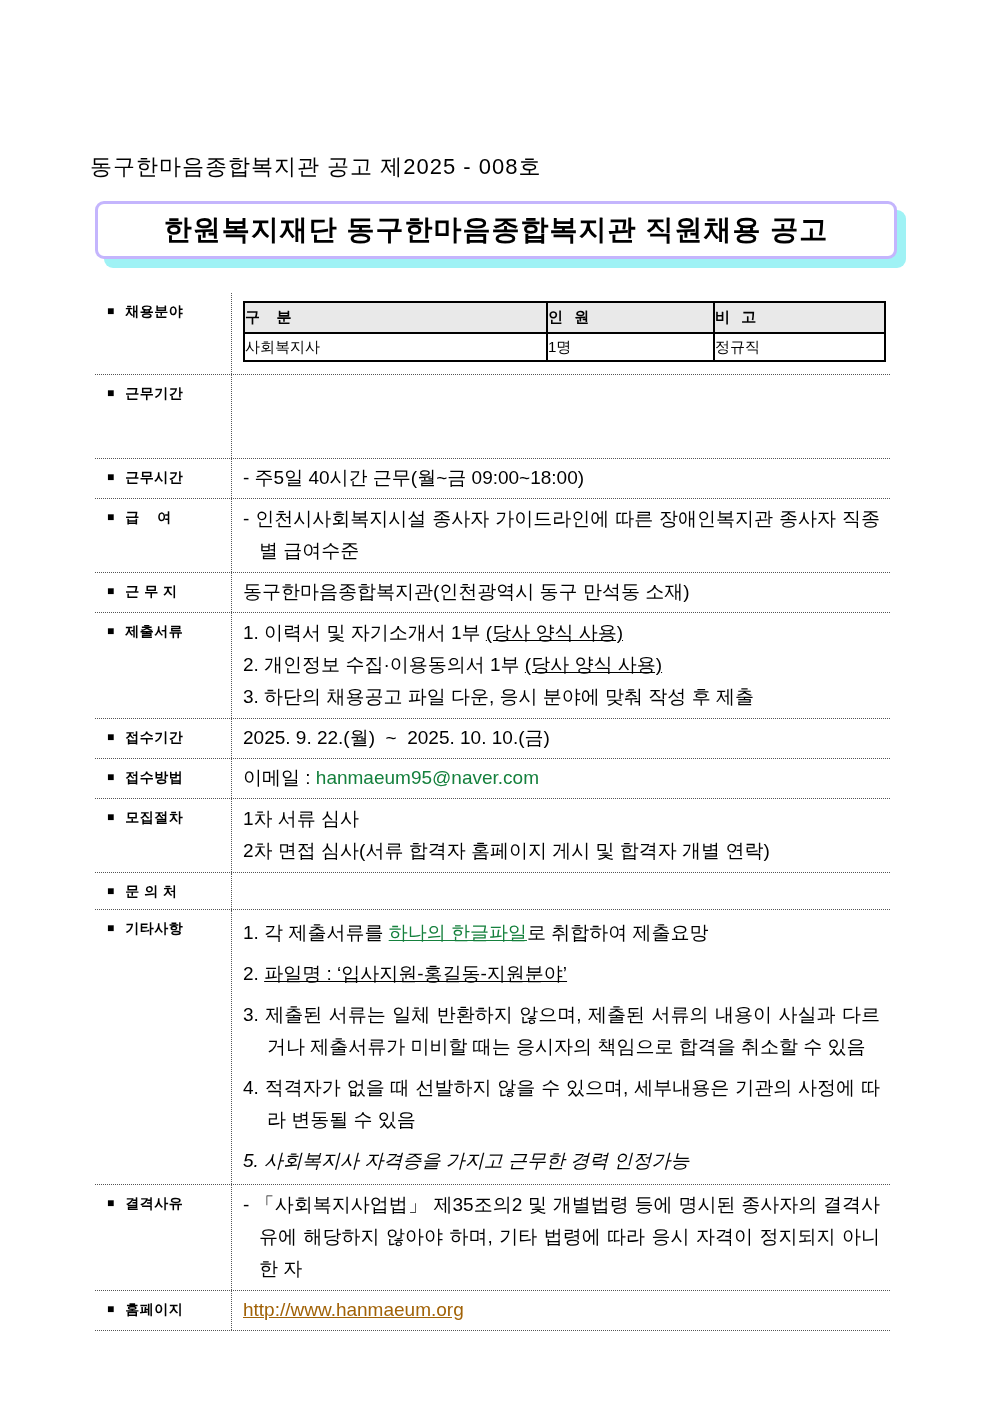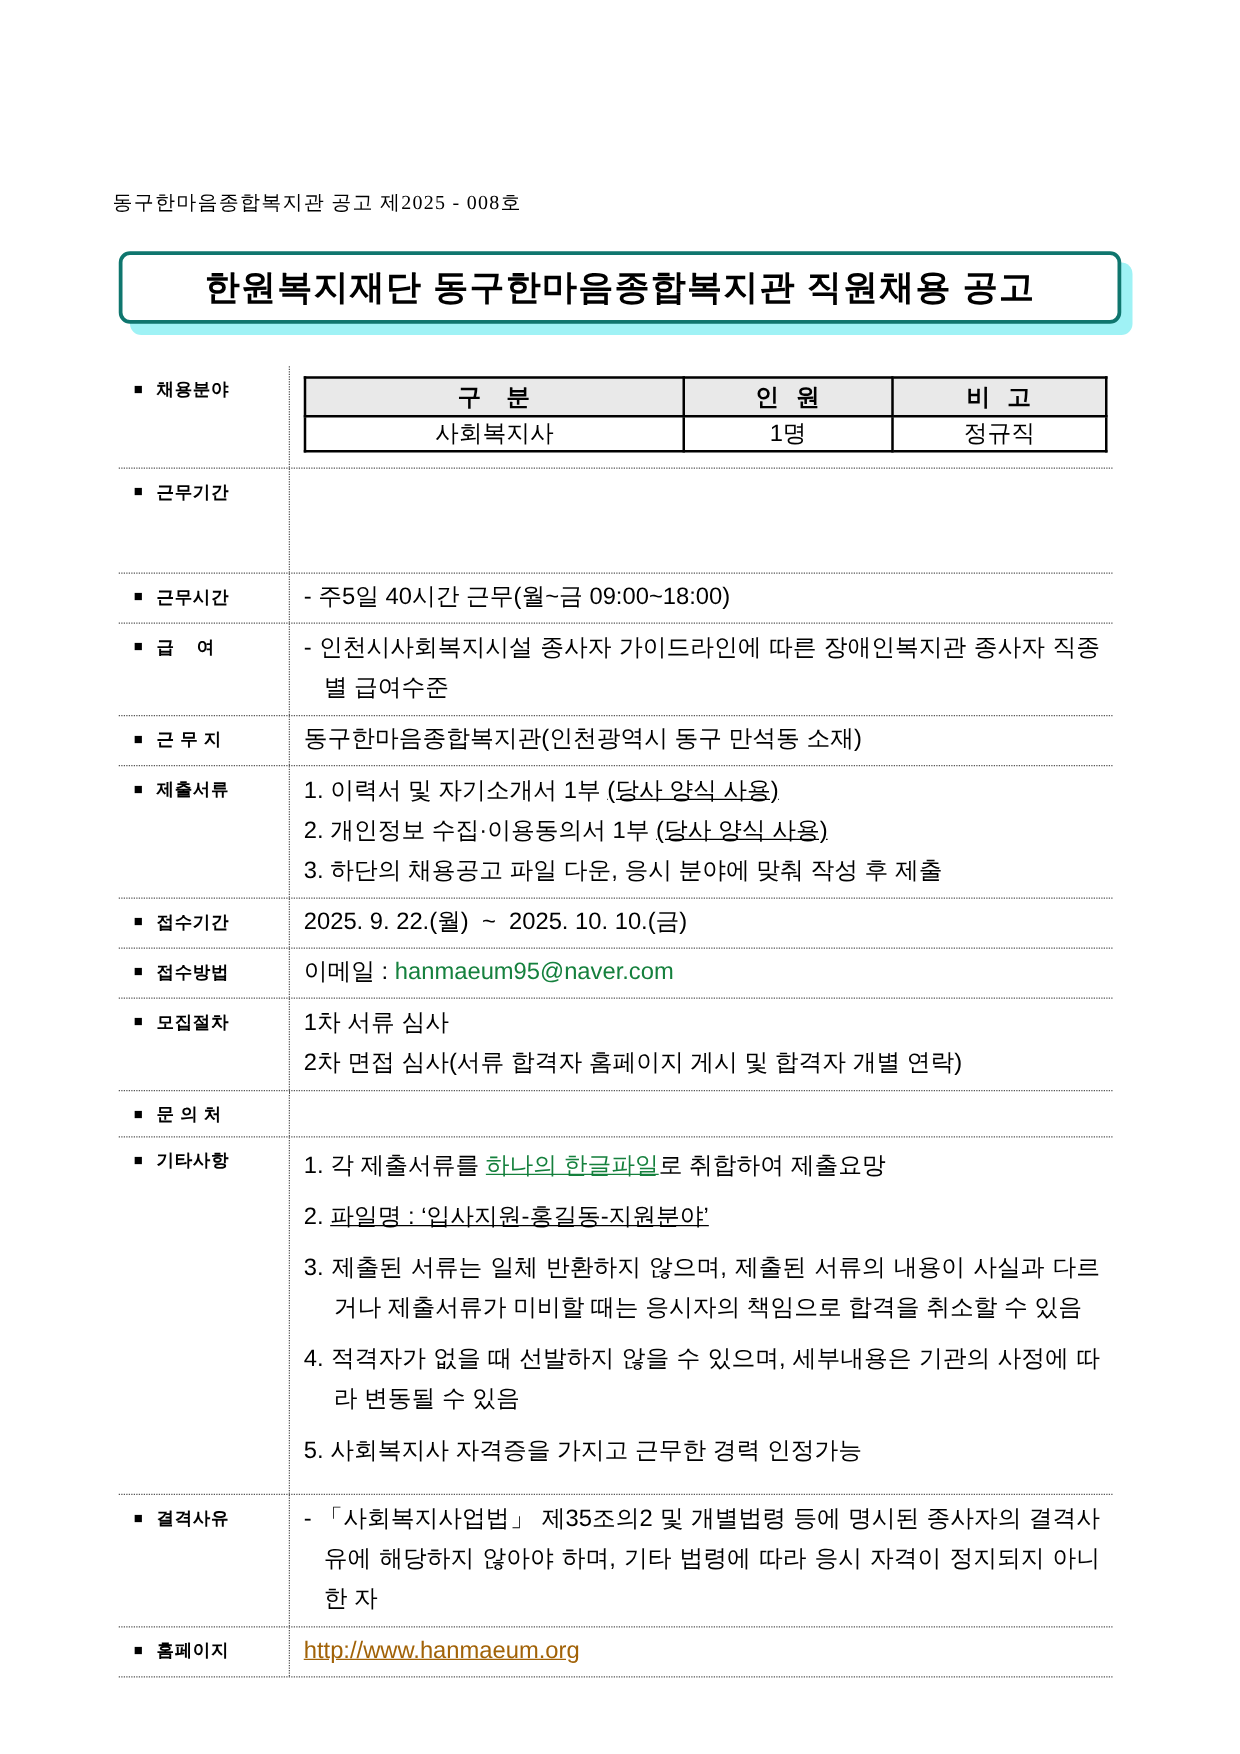--- a/index.html
+++ b/index.html
@@ -6,58 +6,58 @@
   html,body { background:#ffffff; }
   body {
     width:992px; height:1403px;
     font-family:"Liberation Sans","DejaVu Sans",sans-serif;
     color:#000;
   }
   .page { position:relative; width:992px; height:1403px; background:#fff; overflow:hidden; }
 
   .doc-number {
     position:absolute; left:90px; top:152px;
-    font-family:Liberation Serif, serif;
-    font-size:16px; letter-spacing:1px; white-space:pre;
+    font-family:Liberation Sans, sans-serif;
+    font-size:22px; letter-spacing:1px; white-space:pre;
   }
 
   .title-box {
     position:absolute; left:95px; top:201px; width:802px; height:58px;
-    background:#fff; border:3px solid #0f766e; border-radius:9px;
+    background:#fff; border:3px solid #c4b5fd; border-radius:9px;
     box-shadow:9px 9px 0 0 #9ff2f5;
     display:flex; align-items:center; justify-content:center;
   }
   .title-text { font-size:28px; font-weight:bold; letter-spacing:1px; white-space:pre; }
 
   .main-table { position:absolute; left:95px; top:293px; width:795px; }
   .row { display:flex; border-bottom:1px dotted #555; }
   .label-cell {
     flex:0 0 137px; border-right:1px dotted #555;
     padding:6px 4px 6px 12px; display:flex; align-items:flex-start;
   }
   .bullet { font-size:12px; line-height:24px; margin-right:11px; }
   .label-text { font-weight:bold; font-size:14px; line-height:24px; white-space:pre; letter-spacing:0.5px; }
   .content-cell { flex:1; padding:4px 10px 5px 11px; font-size:19px; }
   .vcenter { display:flex; flex-direction:column; justify-content:flex-start; }
 
   table.inner { border-collapse:collapse; margin:4px 0 7px 0; width:641px; table-layout:fixed; }
-  table.inner th, table.inner td { border:2px solid #000; font-size:19px; text-align:center; white-space:pre; }
+  table.inner th, table.inner td { border:2px solid #000; font-size:15px; text-align:left; white-space:pre; }
   table.inner th { background:#e9e9e9; font-weight:bold; height:31px; letter-spacing:1px; }
   table.t1 td { height:28px; }
   table.t2 th { height:32px; }
   table.t2 td { height:46px; }
   td.left { text-align:left; padding-left:9px; }
 
   .line { line-height:32px; white-space:pre-wrap; }
   .line-tight { line-height:30px; white-space:pre-wrap; }
   .para { text-align:justify; line-height:32px; }
   .hang-num { padding-left:24px; text-indent:-24px; }
   .hang-dash { padding-left:16px; text-indent:-16px; }
   .misc-item { margin-bottom:9px; }
-  .misc-item:last-child { margin-bottom:13px; }
+  .misc-item:last-child { margin-bottom:2px;font-style:italic; }
 
   .ul { text-decoration:underline; }
   .pink { color:#15803d; font-weight:normal; text-decoration:underline; }
   .link-email { color:#15803d; cursor:pointer; }
   .link-home { color:#a16207; text-decoration:underline; cursor:pointer; }
 
   
   .r-field   { min-height:65px; }
   .r-period  { min-height:84px; }
   .r-hours   { min-height:33px; }

